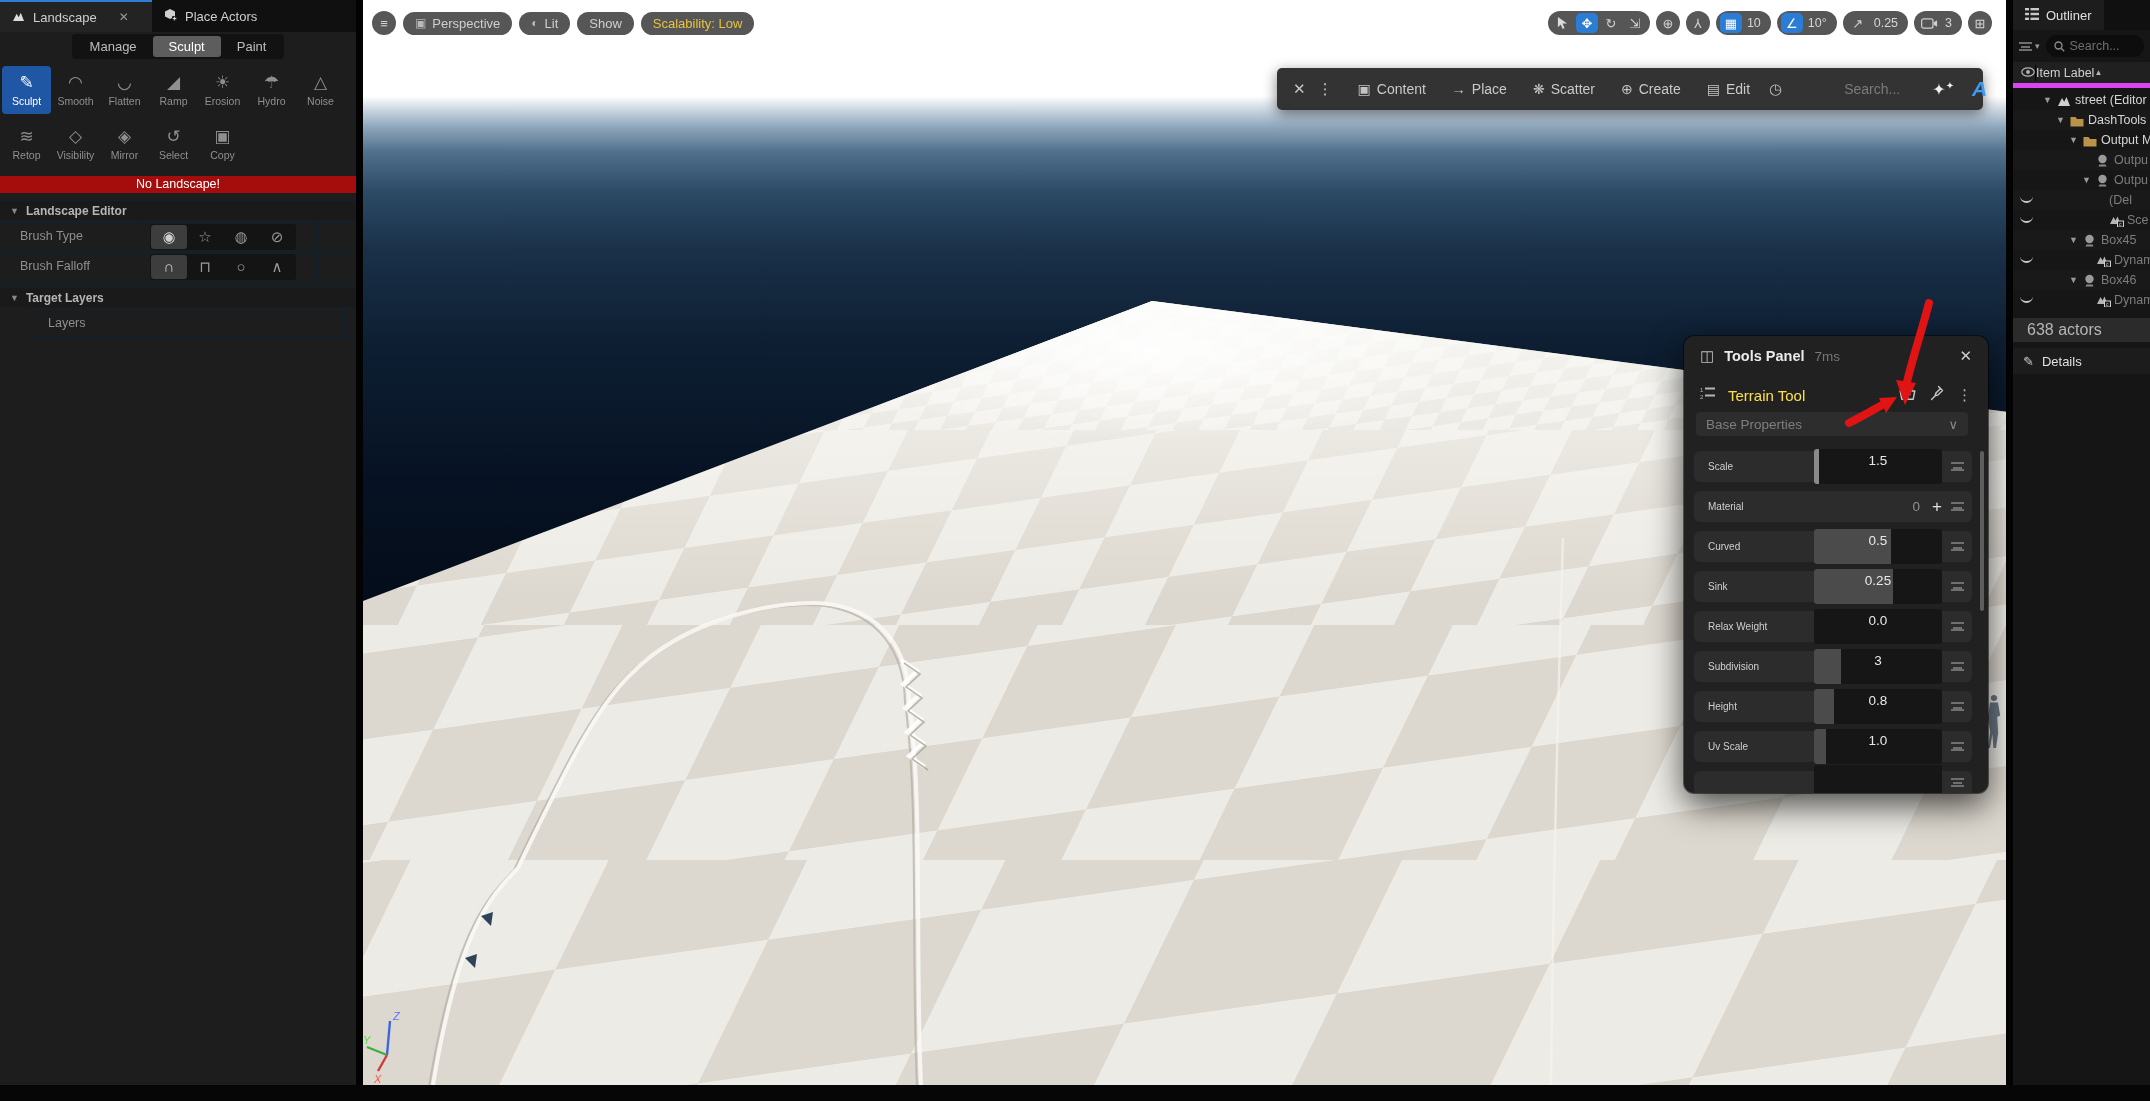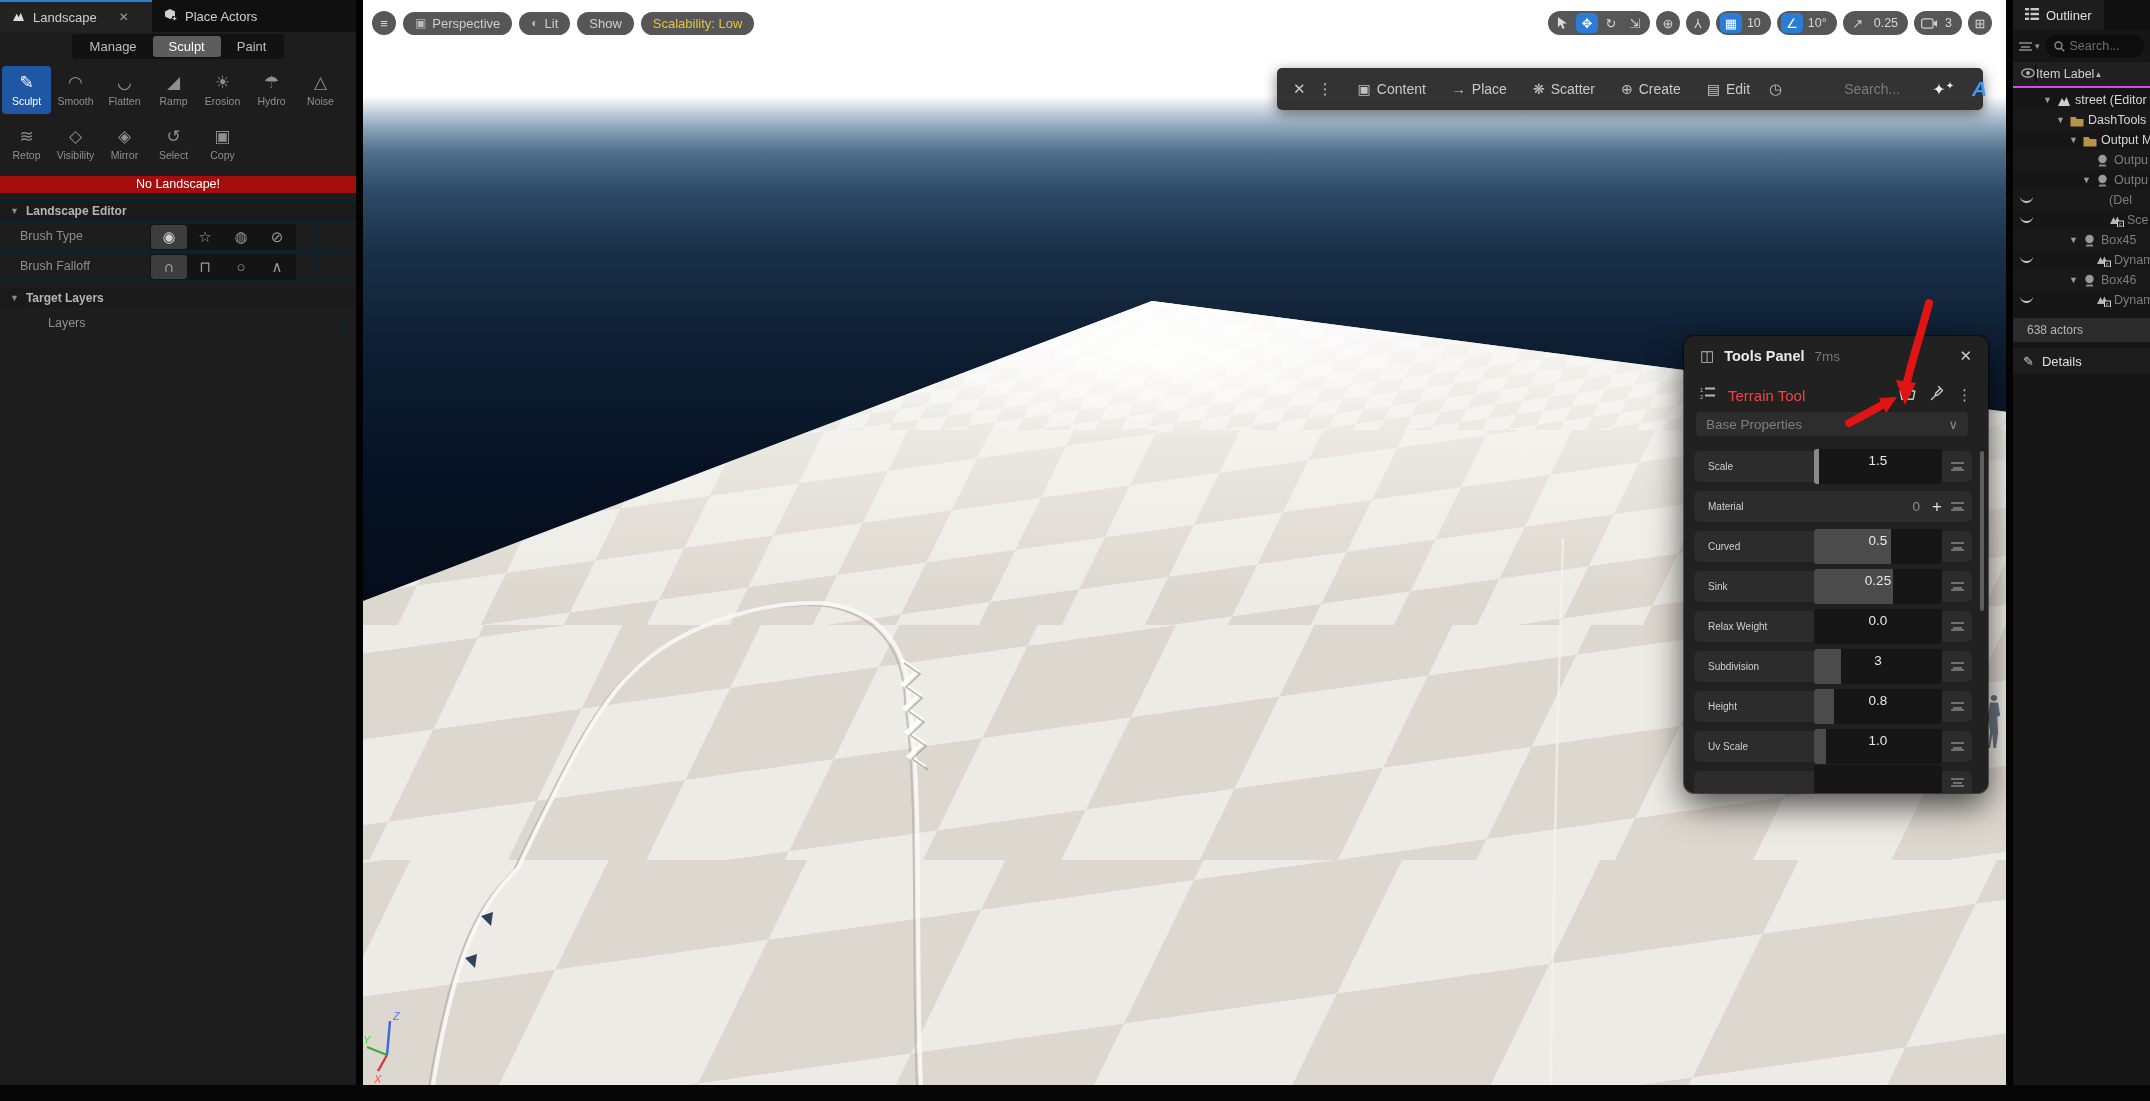--- a/index.html
+++ b/index.html
@@ -99,32 +99,32 @@
   .bars::after { content:""; position:absolute; left:2px; right:2px; top:2.5px; height:2px; background:#6f6f6f; }
   .tp-scroll { position:absolute; right:4px; top:115px; width:4px; height:160px; background:#5e5e5e; border-radius:2px; }
 
   
   .outliner { position:absolute; left:2013px; top:0; width:137px; height:1085px; background:#161616; overflow:hidden; }
   .ol-tabs { position:absolute; left:0; top:0; width:137px; height:30px; background:#101010; display:flex; }
   .ol-tab { background:#1d1d1d; display:flex; align-items:center; gap:7px; padding:0 12px; color:#e0e0e0; font-size:13px; }
   .ol-toolbar { position:absolute; left:0; top:30px; width:137px; height:32px; display:flex; align-items:center; gap:6px; padding:0 6px; background:#161616; }
   .ol-filter { display:flex; align-items:center; gap:3px; color:#b0b0b0; }
   .ol-search { flex:1; height:22px; background:#0d0d0d; border-radius:11px; display:flex; align-items:center; gap:5px; padding:0 8px; color:#6f6f6f; font-size:12.5px; }
-  .ol-colhead { position:absolute; left:0; top:62px; width:137px; height:26px; background:#202020; border-bottom:2px solid #d946ef; display:flex; align-items:center; padding:0 8px; color:#cfcfcf; font-size:12.5px; }
+  .ol-colhead { position:absolute; left:0; top:62px; width:137px; height:26px; background:#202020; border-bottom:5px solid #d946ef; display:flex; align-items:center; padding:0 8px; color:#cfcfcf; font-size:12.5px; }
   .ol-colhead .sort { font-size:8px; color:#b5b5b5; }
   .ol-colhead .vdiv { width:1px; height:16px; background:#000; }
   .ol-tree { position:absolute; left:0; top:90px; width:137px; }
   .trow { position:relative; height:20px; line-height:20px; font-size:12.5px; color:#d6d6d6; white-space:nowrap; overflow:hidden; }
   .trow:nth-child(even) { background:#191919; }
   .trow.dim { color:#7d7d7d; }
   .trow .chev { position:absolute; font-size:9px; color:#9a9a9a; top:0; }
   .trow .ticon { position:absolute; top:3px; }
   .trow .tlabel2 { position:absolute; top:0; }
   .trow .eye { position:absolute; left:7px; top:6px; width:13px; height:7px; border-bottom:2px solid #c9c9c9; border-radius:0 0 10px 10px; }
-  .ol-footer { position:absolute; left:0; top:318px; width:137px; height:24px; background:#2b2b2b; color:#b5b5b5; font-size:12px; display:flex; align-items:center; padding-left:14px; }
+  .ol-footer { position:absolute; left:0; top:318px; width:137px; height:24px; background:#2b2b2b; color:#b5b5b5; font-size:16px; display:flex; align-items:center; padding-left:14px; }
   .details-head { position:absolute; left:0; top:348px; width:137px; height:26px; background:#1c1c1c; display:flex; align-items:center; gap:8px; padding:0 10px; color:#e0e0e0; font-size:13px; }
   .details-body { position:absolute; left:0; top:374px; width:137px; height:711px; background:#151515; }
   .details-head .dicon { color:#c9c9c9; font-size:13px; }
 
   .gapcol { position:absolute; top:0; width:7px; height:1085px; background:#030303; }
   .bottom-strip { position:absolute; left:0; top:1085px; width:2150px; height:16px; background:#060606; }
   svg.arrows { position:absolute; left:0; top:0; z-index:60; pointer-events:none; }
 </style>
 </head>
 <body>
@@ -399,21 +399,21 @@
         <span class="tp-ms">7ms</span>
         <span class="tp-close">✕</span>
       </div>
       <div class="tp-toolrow">
         <span><svg width="16" height="14" viewBox="0 0 16 14">
               <text x="0" y="6" font-size="6" fill="#b5b5b5">1</text>
               <rect x="5" y="1.5" width="10" height="2" fill="#b5b5b5"></rect>
               <text x="0" y="13" font-size="6" fill="#b5b5b5">2</text>
               <rect x="5" y="8.5" width="10" height="2" fill="#b5b5b5"></rect>
             </svg></span>
-        <span class="tp-toolname" style="color: #ef4444;">Terrain Tool</span>
+        <span class="tp-toolname" style="color: #fde047;">Terrain Tool</span>
         <span class="tp-icons">
           <span><svg width="19" height="16" viewBox="0 0 19 16">
                 <path d="M5 6 A4.5 4.5 0 0 1 14 6" fill="none" stroke="#c9c9c9" stroke-width="1.4"></path>
                 <path d="M2.2 6h14.6l-1.6 8.2H3.8z" fill="none" stroke="#c9c9c9" stroke-width="1.4" stroke-linejoin="round"></path>
                 <path d="M6 9.5h7M6.3 12h6.4" stroke="#c9c9c9" stroke-width="1" stroke-dasharray="1.6 1.6"></path>
               </svg></span>
           <span><svg width="14" height="16" viewBox="0 0 14 16">
                 <path d="M8.5 1.5l4 4M10.5 3.5 6 8l-1 3 3-1 4.5-4.5M5 11 1.5 14.5" stroke="#c9c9c9" stroke-width="1.4" fill="none" stroke-linecap="round"></path>
               </svg></span>
           <span class="tp-kebab">⋮</span>

